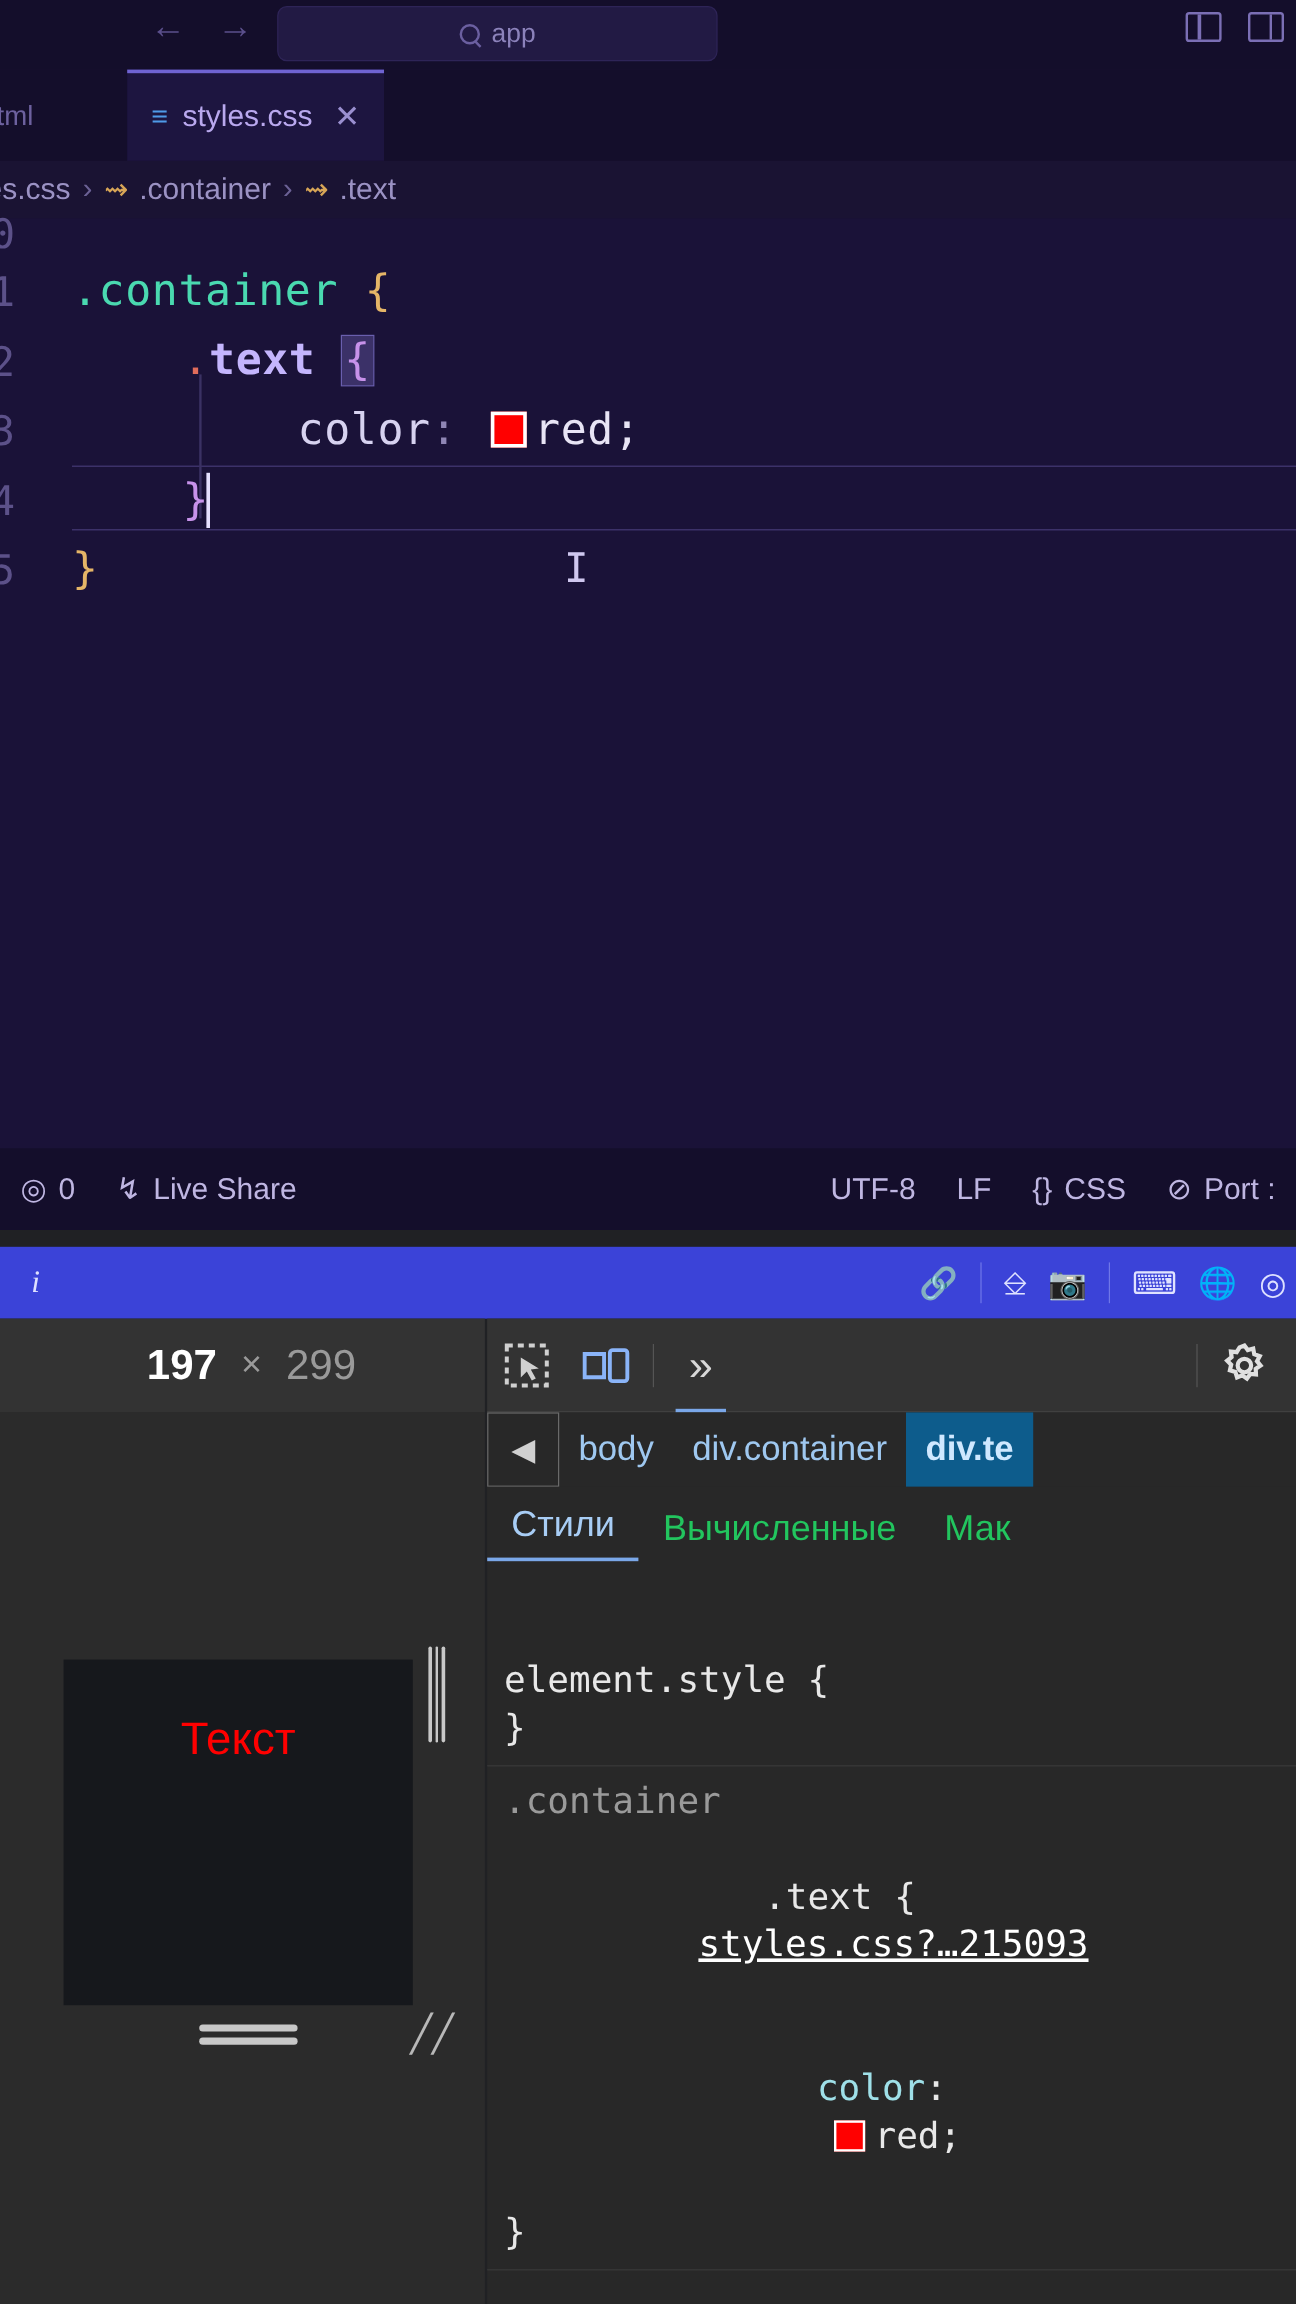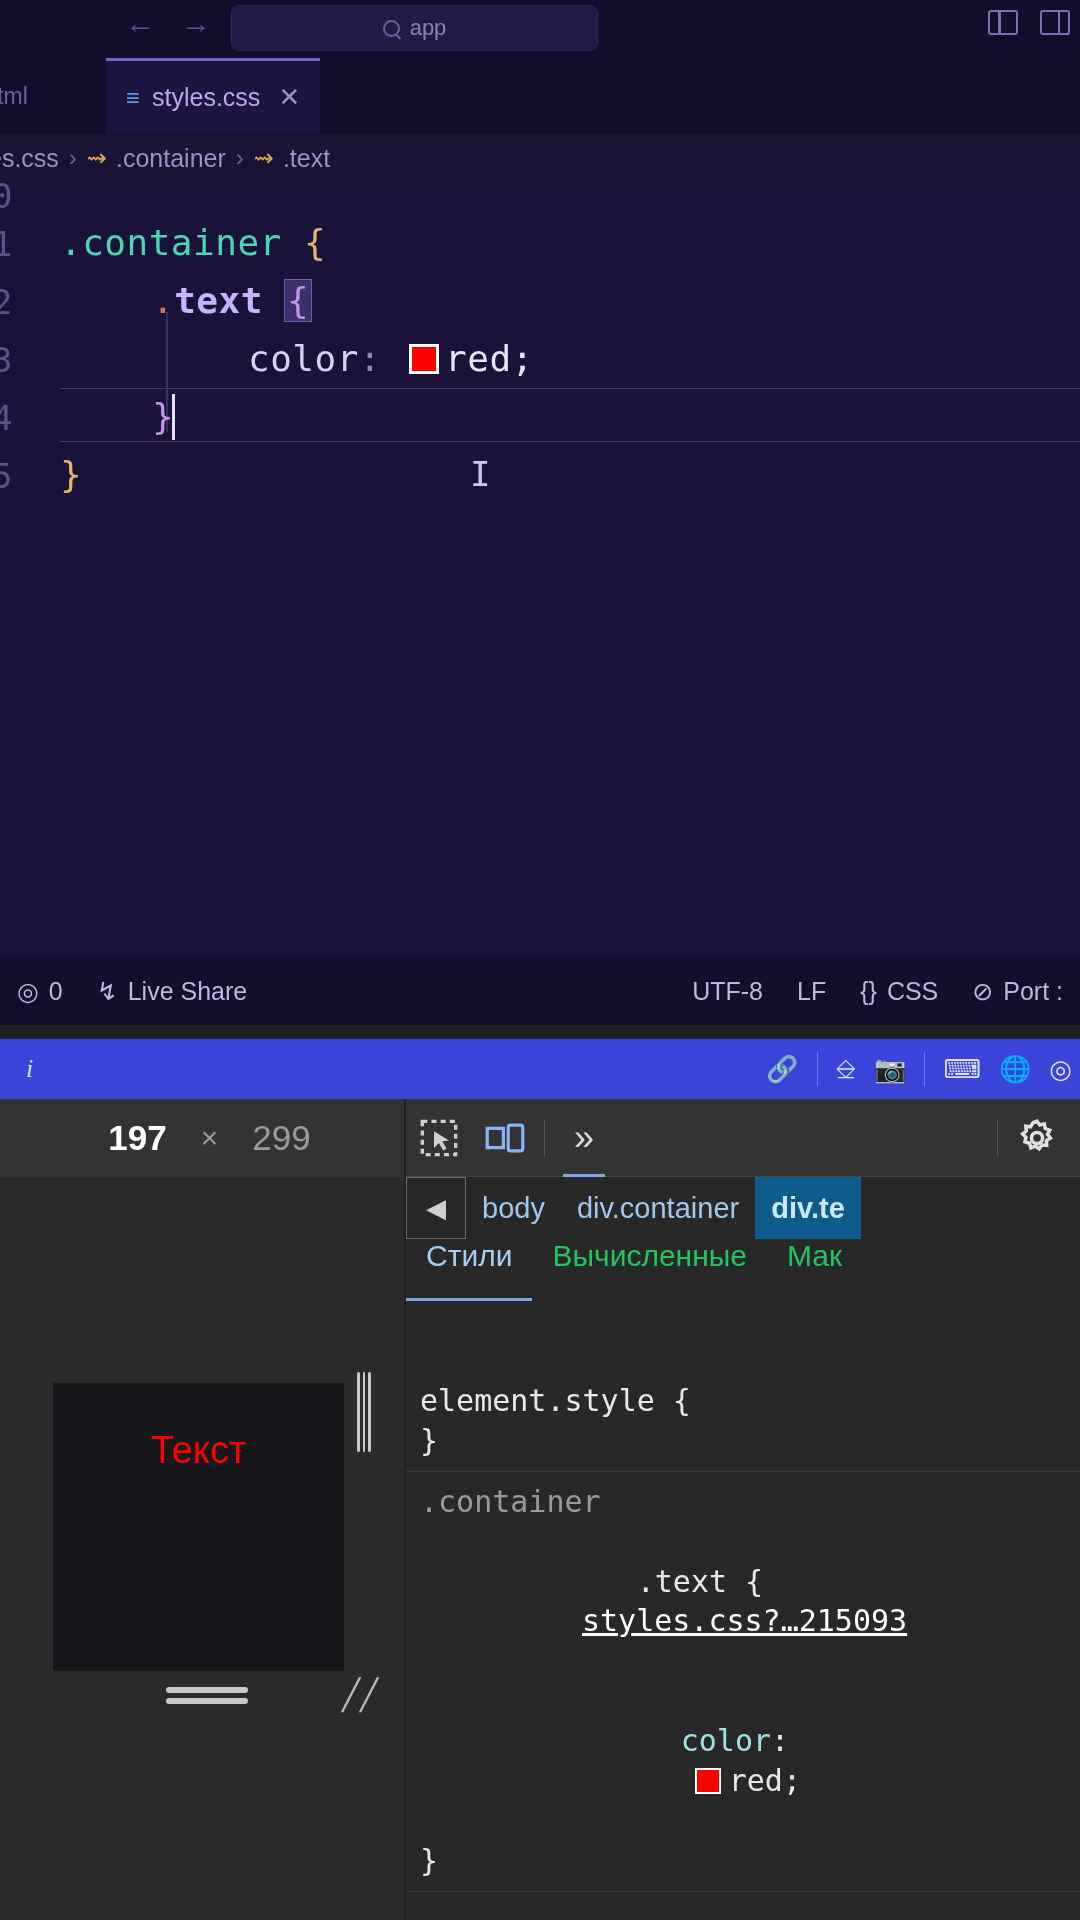--- a/index.html
+++ b/index.html
@@ -74,21 +74,21 @@
   .info-ico { margin-left:26px; color:#dfe1ff; font-size:26px; font-style:italic; font-family:"Liberation Serif", serif; }
   .url-text { margin-left:28px; color:#eceeff; font-size:25px; font-family:"DejaVu Sans Mono", monospace; }
   .url-icons { position:absolute; right:8px; top:0; height:60px; display:flex; align-items:center; gap:18px; }
   .uico { color:#dfe2ff; font-size:26px; display:inline-flex; align-items:center; justify-content:center; }
   .vdiv { width:1px; height:34px; background:#6f77e8; }
 
   .dtbody { position:absolute; left:0; top:74px; width:1080px; height:821px; background:#202124; }
 
   .viewport-pane { position:absolute; left:0; top:0; width:404px; height:821px; background:#2b2b2b; }
   .dims { position:absolute; left:0; top:0; width:404px; height:78px;
-          display:flex; align-items:center; justify-content:center; gap:34px; background:#333333;padding-left:15px; }
+          display:flex; align-items:center; justify-content:center; gap:20px; background:#333333;padding-left:15px; }
   .dims .w { color:#ffffff; font-size:35px; font-weight:bold; }
   .dims .x { color:#9a9a9a; font-size:30px; }
   .dims .h { color:#9a9a9a; font-size:35px; }
   .vp-stage { position:absolute; left:0; top:78px; width:404px; height:743px; background:#2b2b2b; }
   .vp-frame { position:absolute; left:53px; top:206px; width:291px; height:288px; background:#16181c; }
   .vp-text { position:absolute; left:0; right:0; top:46px; text-align:center;
              color:#ff0000; font-size:38px; font-family:"Liberation Sans", sans-serif; }
   .handle-v { position:absolute; left:357px; top:195px; width:14px; height:80px; display:flex; gap:3px; }
   .handle-v i { width:4px; height:80px; background:#c8c8c8; border-radius:2px; display:block; }
   .handle-h { position:absolute; left:166px; top:510px; width:82px; height:18px; }
@@ -101,21 +101,21 @@
   .tb-btn { width:66px; height:78px; display:flex; align-items:center; justify-content:center; position:relative; }
   .tb-sep { width:1px; height:36px; background:#555; margin:0 6px; }
   .tb-gear { margin-left:auto; margin-right:10px; display:flex; align-items:center; }
   .chev-active::after { content:""; position:absolute; left:12px; right:12px; bottom:0; height:3px; background:#7aa7e8; }
 
   .dom-crumb { position:absolute; left:0; top:78px; width:674px; height:62px; background:#282828; display:flex; align-items:stretch; }
   .crumb-back { width:60px; border:1px solid #6a6a6a; display:flex; align-items:center; justify-content:center; color:#d0d0d0; font-size:26px; }
   .crumb { display:flex; align-items:center; padding:0 16px; color:#9fc8f0; font-size:29px; white-space:nowrap; }
   .crumb.sel { background:#0d5c8c; color:#cfe8ff;font-weight:bold; }
 
-  .dt-tabs { position:absolute; left:0; top:140px; width:674px; height:62px; background:#282828; display:flex; }
+  .dt-tabs { position:absolute; left:0; top:140px; width:674px; height:62px; background:#282828; display:flex; align-items:flex-end; }
   .dt-tab { padding:0 20px 10px 20px; color:#22c55e; font-size:30px; white-space:nowrap; }
   .dt-tab.active { color:#a8cdf5; border-bottom:3px solid #7aa7e8; }
 
   .dt-filter { position:absolute; left:0; top:202px; width:674px; height:70px; background:#282828;
                display:flex; align-items:center; gap:20px; padding:0 10px; border-bottom:1px solid #3c3c3c; }
   .filt-box { width:136px; height:48px; border:1px solid #6a6a6a; border-radius:6px;
               display:flex; align-items:center; padding-left:14px; color:#b6b6b6; font-size:28px; overflow:hidden; }
   .fbtn { color:#d8d8d8; font-size:29px; font-family:"DejaVu Sans Mono", monospace; }
   .fplus { color:#e0e0e0; font-size:40px; line-height:0.8; }
 

